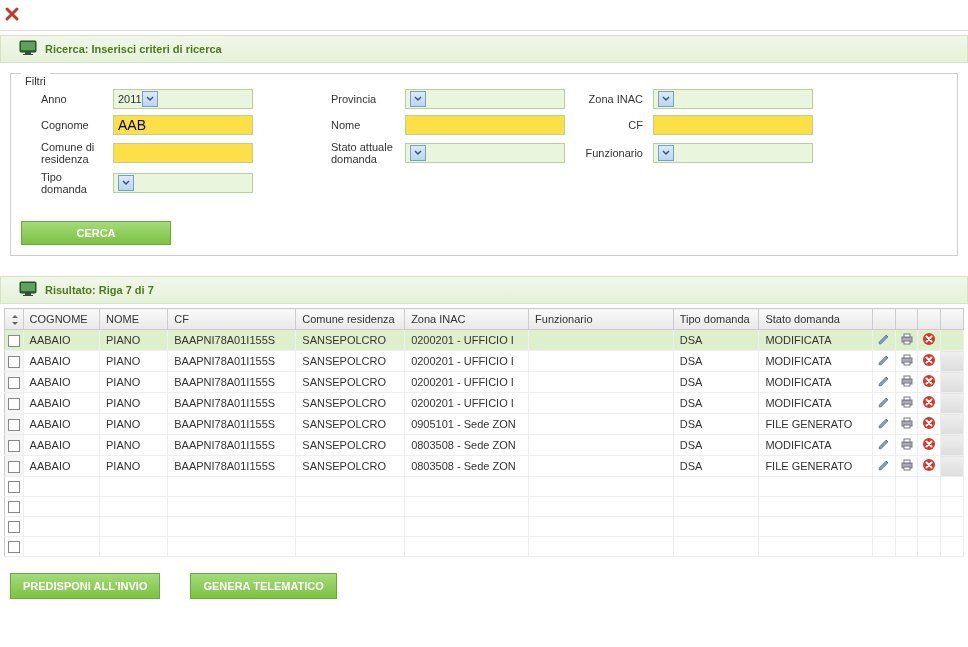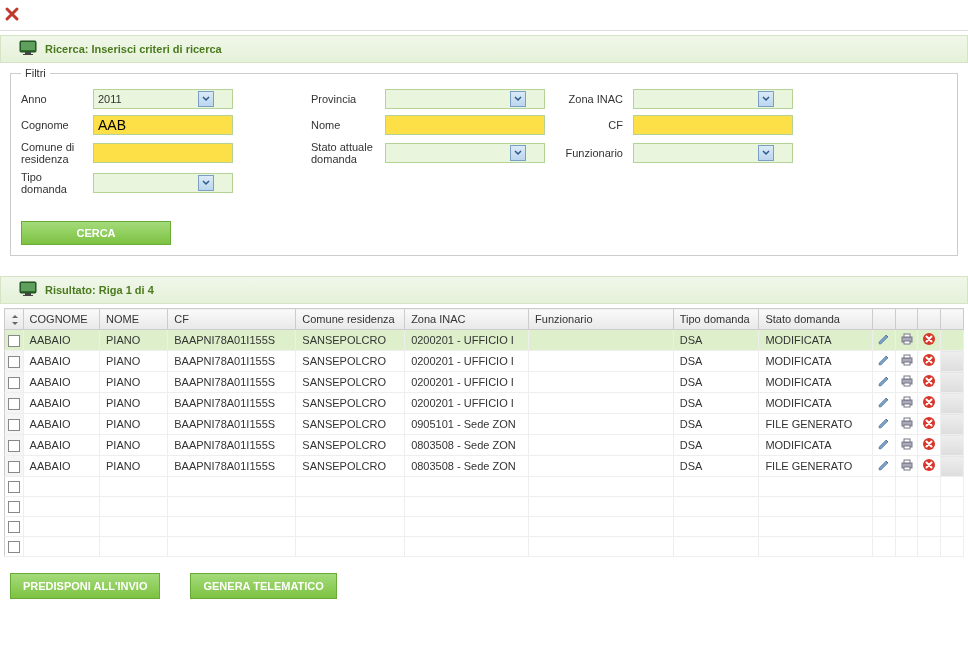--- a/index.html
+++ b/index.html
@@ -7,26 +7,26 @@
     
     .page-header { display: flex; align-items: center; padding: 6px 4px; border-bottom: 1px solid #ddd; }
     .page-header .close-icon { margin-right: 6px; }
     .page-header h1 { font-size: 13px; font-weight: bold; color: #333; }
     
     .section-bar { display: flex; align-items: center; background: linear-gradient(to bottom, #f0f7ea, #e5f1d8); border: 1px solid #d4e4c4; padding: 4px 18px; margin: 4px 0; }
     .section-bar .monitor-icon { margin-right: 8px; }
     .section-bar .title { font-weight: bold; color: #4a7a1e; font-size: 11px; }
     
     .filters-fieldset { border: 1px solid #ccc; margin: 4px 10px 10px 10px; padding: 4px 10px 10px 10px; position: relative; }
-    .filters-legend { font-size: 11px; color: #333; padding: 0 4px; background: #fff; position: relative; top: 0; }
-    
-    .filter-grid { display: grid; grid-template-columns: 68px 140px 70px 70px 160px 80px 160px; gap: 6px 4px; align-items: center; padding: 6px 0; }
+    .filters-legend { font-size: 11px; color: #333; padding: 0 4px; background: #fff; position: relative; top: 8px; }
+    
+    .filter-grid { display: grid; grid-template-columns: 68px 140px 70px 70px 160px 80px 160px; gap: 6px 4px; align-items: center; padding: 6px 0; margin-left: 20px; }
     .filter-label { font-size: 11px; color: #333; }
     .filter-input { background: #fde047; border: 1px solid #b5d396; height: 20px; padding: 1px 4px; font-size: 14px; width: 100%; }
-    .filter-select { background: #e9f5dc; border: 1px solid #b5d396; height: 20px; display: flex; align-items: center; justify-content: space-between; padding: 1px 18px 1px 4px; font-size: 11px; width: 100%; position: relative; }
+    .filter-select { background: #e9f5dc; border: 1px solid #b5d396; height: 20px; display: flex; align-items: center; justify-content: flex-start; padding: 1px 18px 1px 4px; font-size: 11px; width: 100%; position: relative; }
     .filter-select .dd-arrow { width: 16px; height: 16px; background: linear-gradient(to bottom, #dbeaf7, #bcd6ee); border: 1px solid #7a9fc4; display: flex; align-items: center; justify-content: center; }
     .filter-select .dd-arrow svg { display: block; }
     
     .btn-green { background: linear-gradient(to bottom, #a4db7a, #7dc242); border: 1px solid #6aab35; color: #fff; font-weight: bold; font-size: 11px; padding: 5px 20px; cursor: pointer; text-align: center; }
     .btn-cerca { width: 150px; margin-top: 20px; }
     
     .results-wrap { margin: 4px; }
     .grid-table { border: 1px solid #ccc; width: 100%; border-collapse: collapse; }
     .grid-header th { background: linear-gradient(to bottom, #fafafa, #e8e8e8); border-right: 1px solid #ccc; border-bottom: 1px solid #ccc; font-size: 11px; font-weight: normal; text-align: left; padding: 4px 6px; color: #333; white-space: nowrap; }
     .grid-header th.checkbox-col { width: 18px; padding: 2px; text-align: center; }
@@ -166,21 +166,21 @@
 
 <div class="section-bar" style="margin-top:20px;">
   <span class="monitor-icon icon-svg">
     <svg width="18" height="16" viewBox="0 0 18 16">
         <rect x="1" y="1" width="16" height="11" rx="1" fill="#2d6a2d" stroke="#1a4a1a"></rect>
         <rect x="2" y="2" width="14" height="8" fill="#5fa05f"></rect>
         <rect x="6" y="12" width="6" height="2" fill="#444"></rect>
         <rect x="4" y="14" width="10" height="1" fill="#444"></rect>
       </svg>
   </span>
-  <span class="title">Risultato: Riga 1 di 4</span>
+  <span class="title">Risultato: Riga 7 di 7</span>
 </div>
 
 <div class="results-wrap">
   <table class="grid-table">
     <thead class="grid-header">
       <tr>
         <th class="checkbox-col">
           <span class="header-sort">
             <svg width="8" height="10">
                 <path d="M4 0 L7 3 L1 3 Z" fill="#666"></path>

